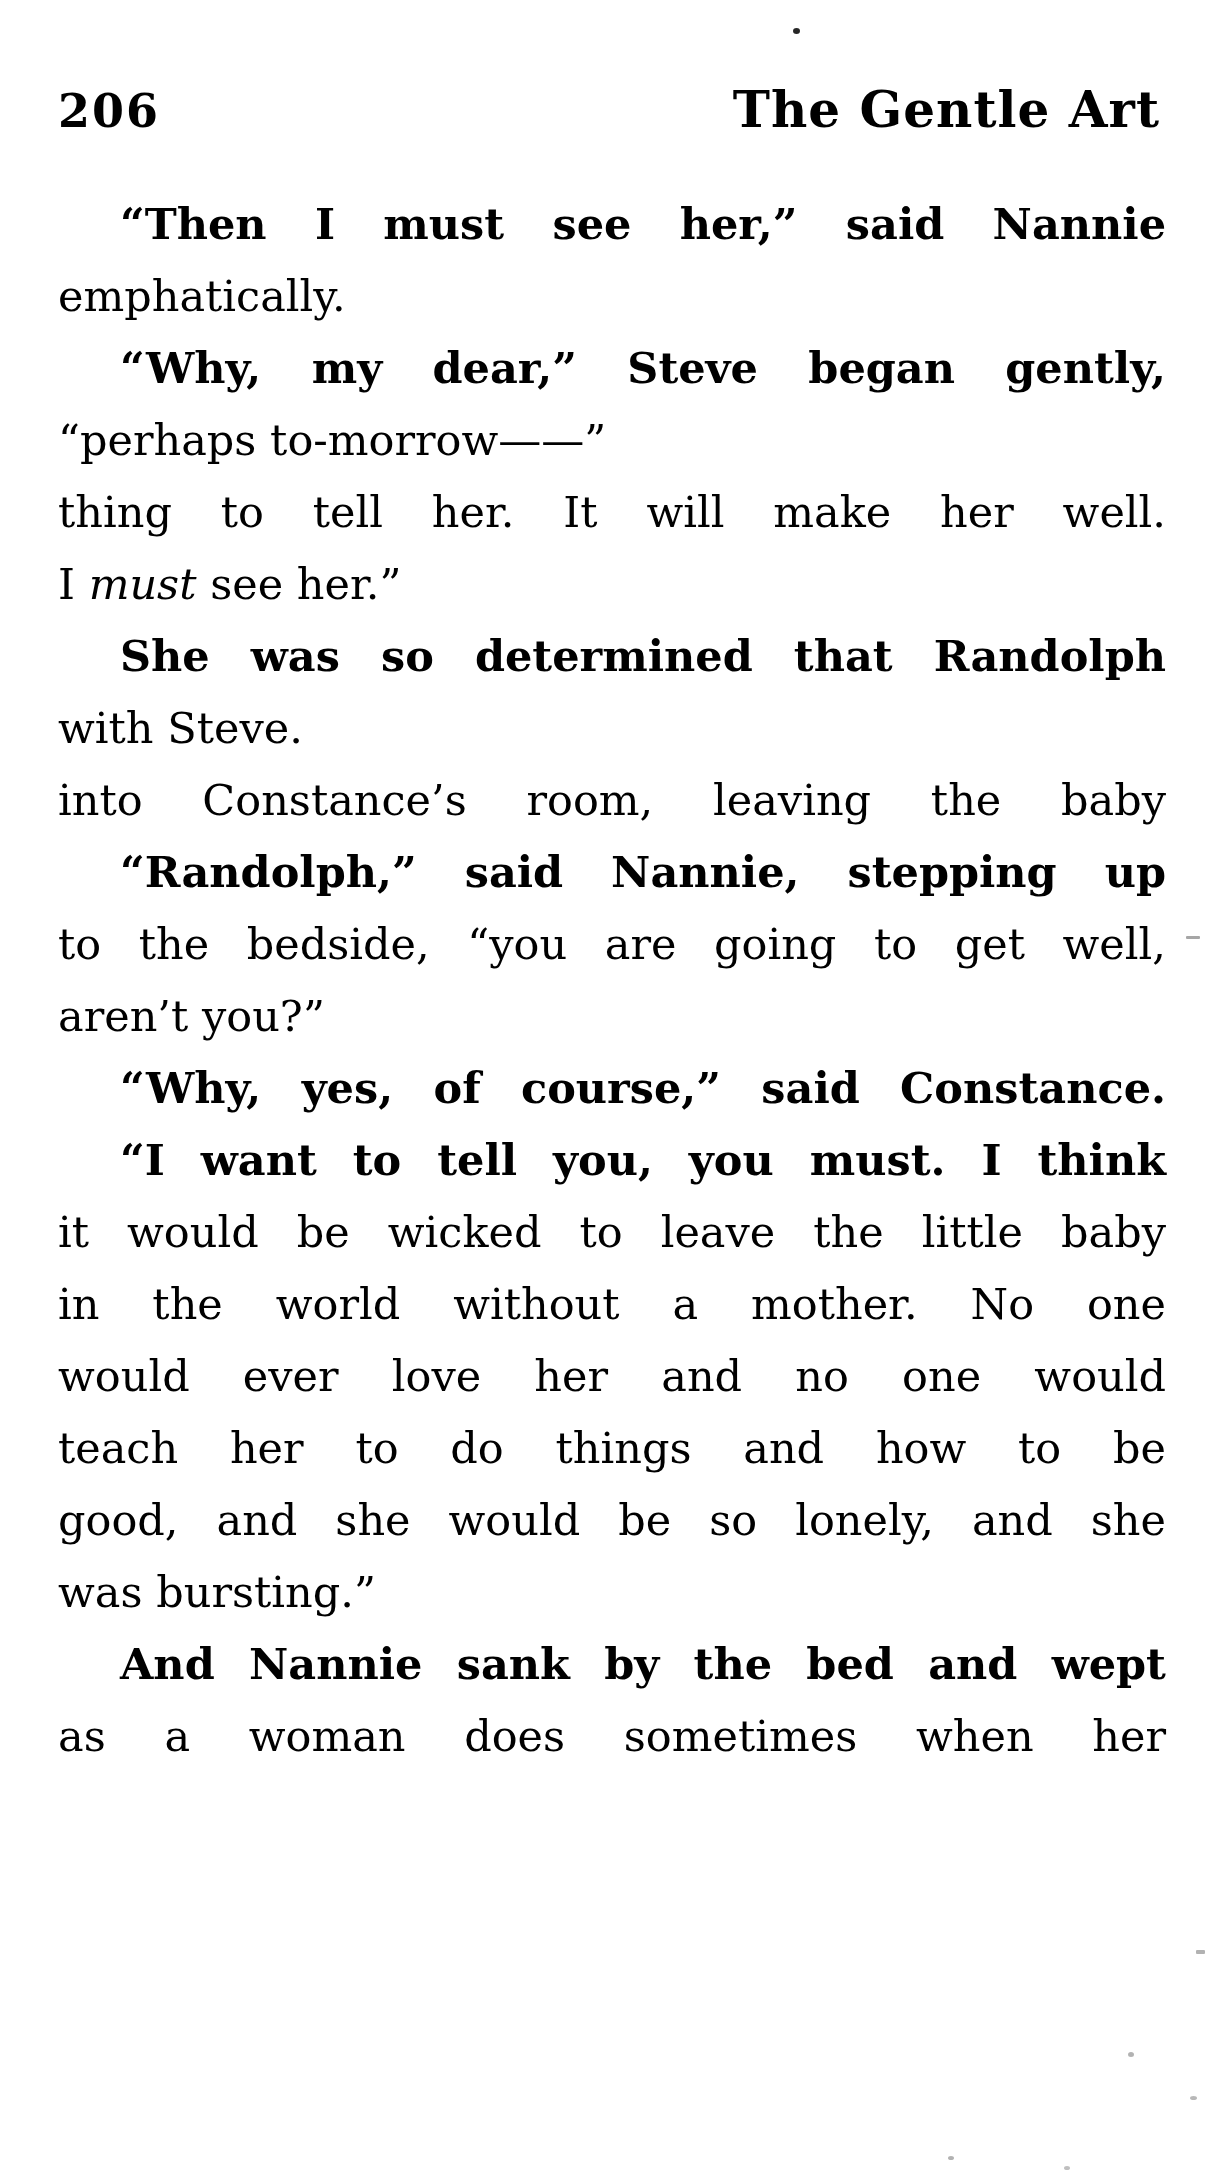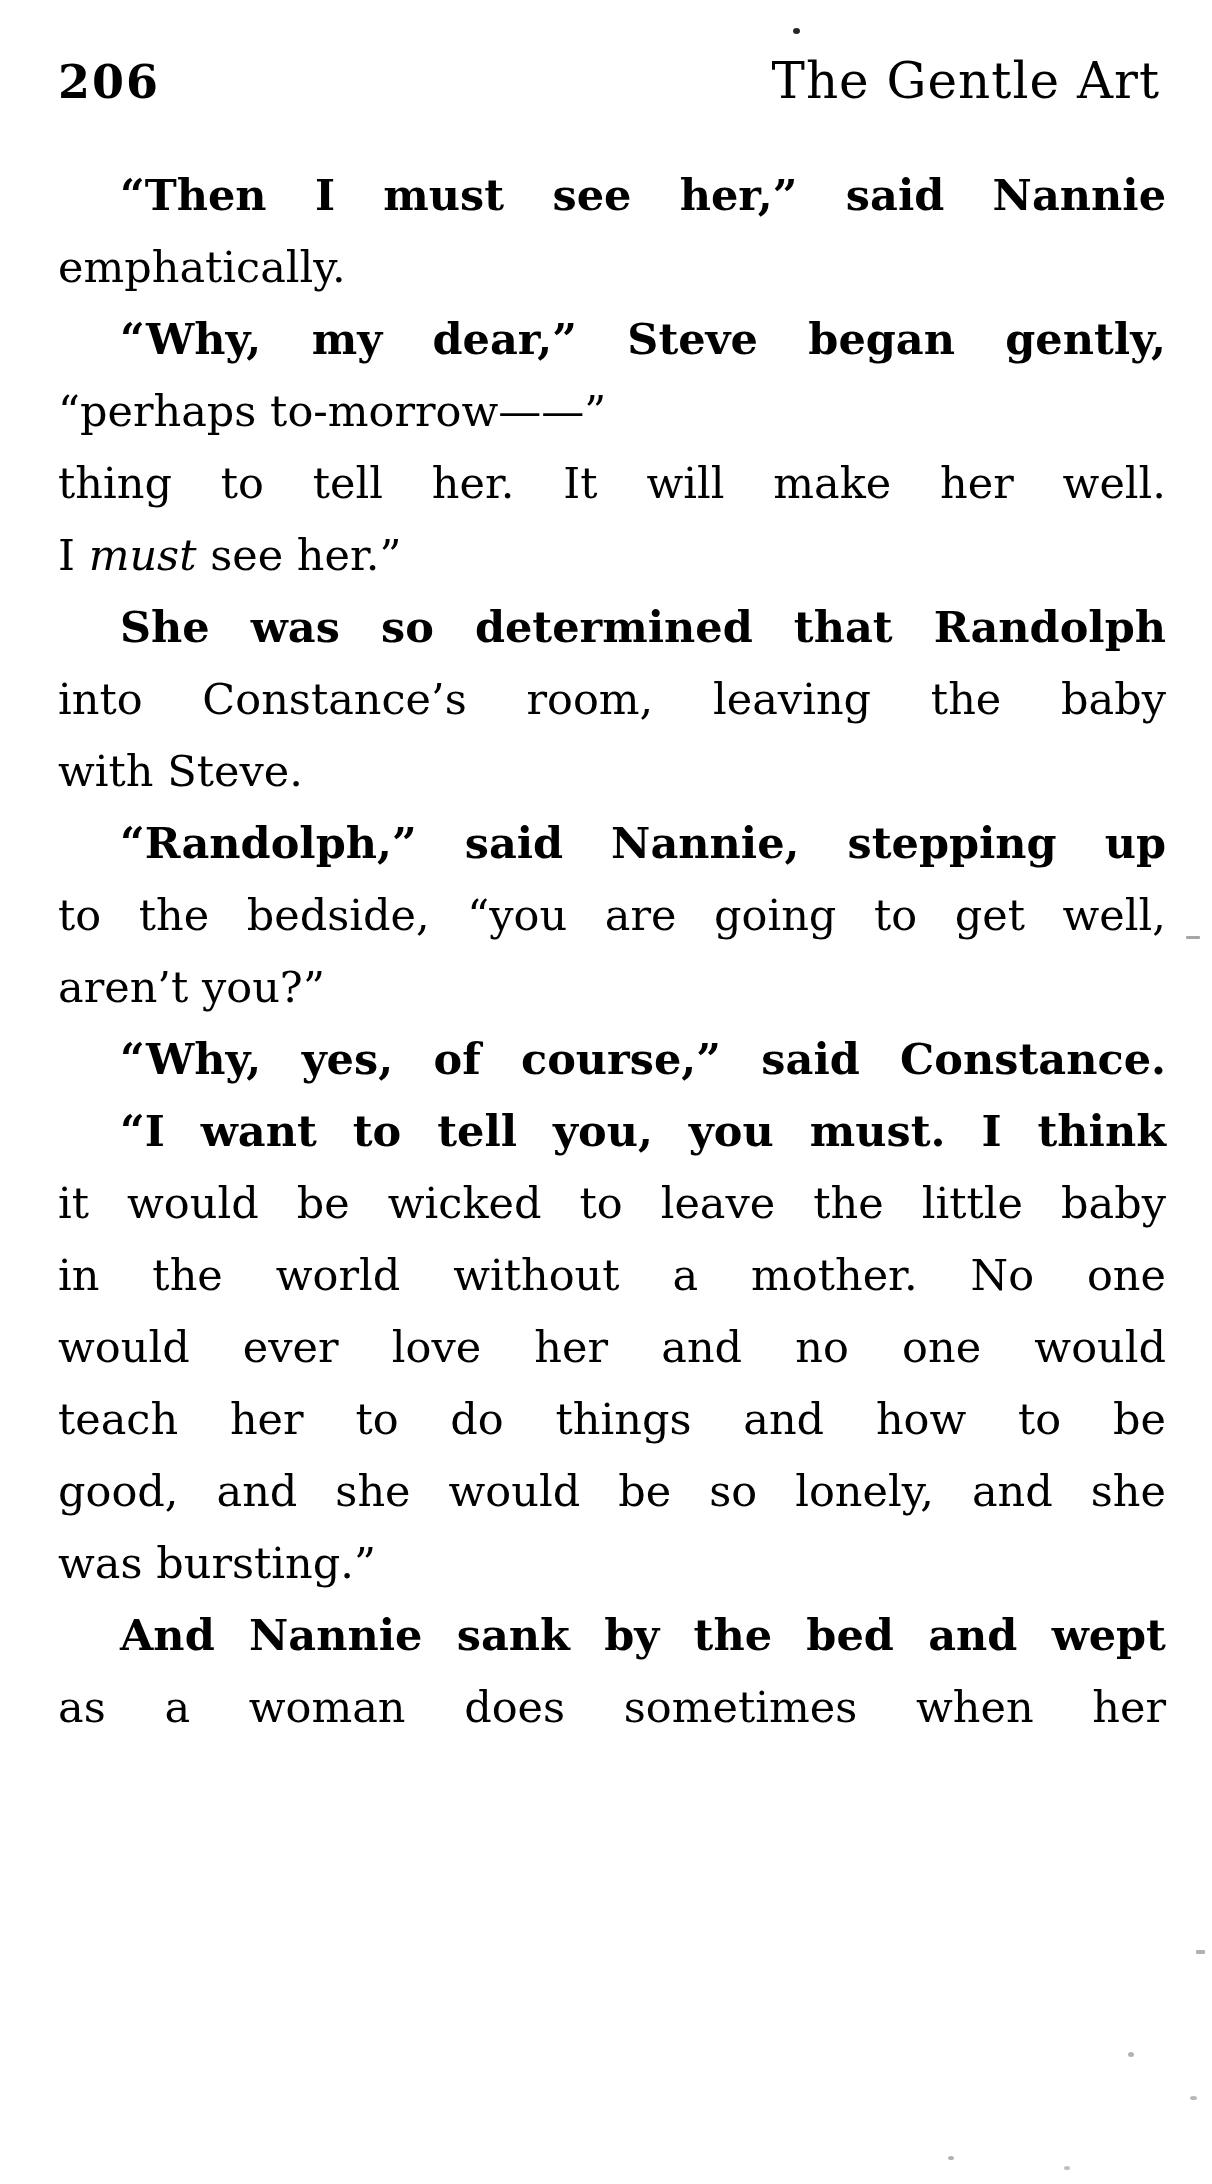--- a/index.html
+++ b/index.html
@@ -15,29 +15,30 @@
     color: #000000;
     font-family: "DejaVu Serif", "Liberation Serif", serif;
     overflow: hidden;
   }
   .page-header {
     display: flex;
     justify-content: space-between;
     align-items: baseline;
     padding: 52px 52px 0 58px;
     line-height: 58px;
+    margin-top: 29px;
   }
   .page-number {
     font-size: 46px;
     font-weight: 700;
     letter-spacing: 2px;
   }
   .running-title {
     font-size: 50px;
-    font-weight: 400;
+    font-weight: 700;
     letter-spacing: 1px;
   }
   .page-body {
     margin-top: 48px;
     padding: 0 46px 0 58px;
     font-size: 43px;
     line-height: 72px;
   }
   .line {
     text-align: justify;
@@ -71,22 +72,22 @@
   </div>
 
   <div class="page-body">
     <div class="line indent">“Then I must see her,” said Nannie</div>
     <div class="line end">emphatically.</div>
     <div class="line indent">“Why, my dear,” Steve began gently,</div>
     <div class="line end">“perhaps to-morrow——”</div>
     <div class="line">thing to tell her.  It will make her well.</div>
     <div class="line end"><span>I </span><em>must</em><span> see her.”</span></div>
     <div class="line indent">She was so determined that Randolph</div>
+    <div class="line end">with Steve.</div>
     <div class="line">into Constance’s room, leaving the baby</div>
-    <div class="line end">with Steve.</div>
     <div class="line indent">“Randolph,” said Nannie, stepping up</div>
     <div class="line">to the bedside, “you are going to get well,</div>
     <div class="line end">aren’t you?”</div>
     <div class="line indent">“Why, yes, of course,” said Constance.</div>
     <div class="line indent">“I want to tell you, you must.  I think</div>
     <div class="line">it would be wicked to leave the little baby</div>
     <div class="line">in the world without a mother.  No one</div>
     <div class="line">would ever love her and no one would</div>
     <div class="line">teach her to do things and how to be</div>
     <div class="line">good, and she would be so lonely, and she</div>

